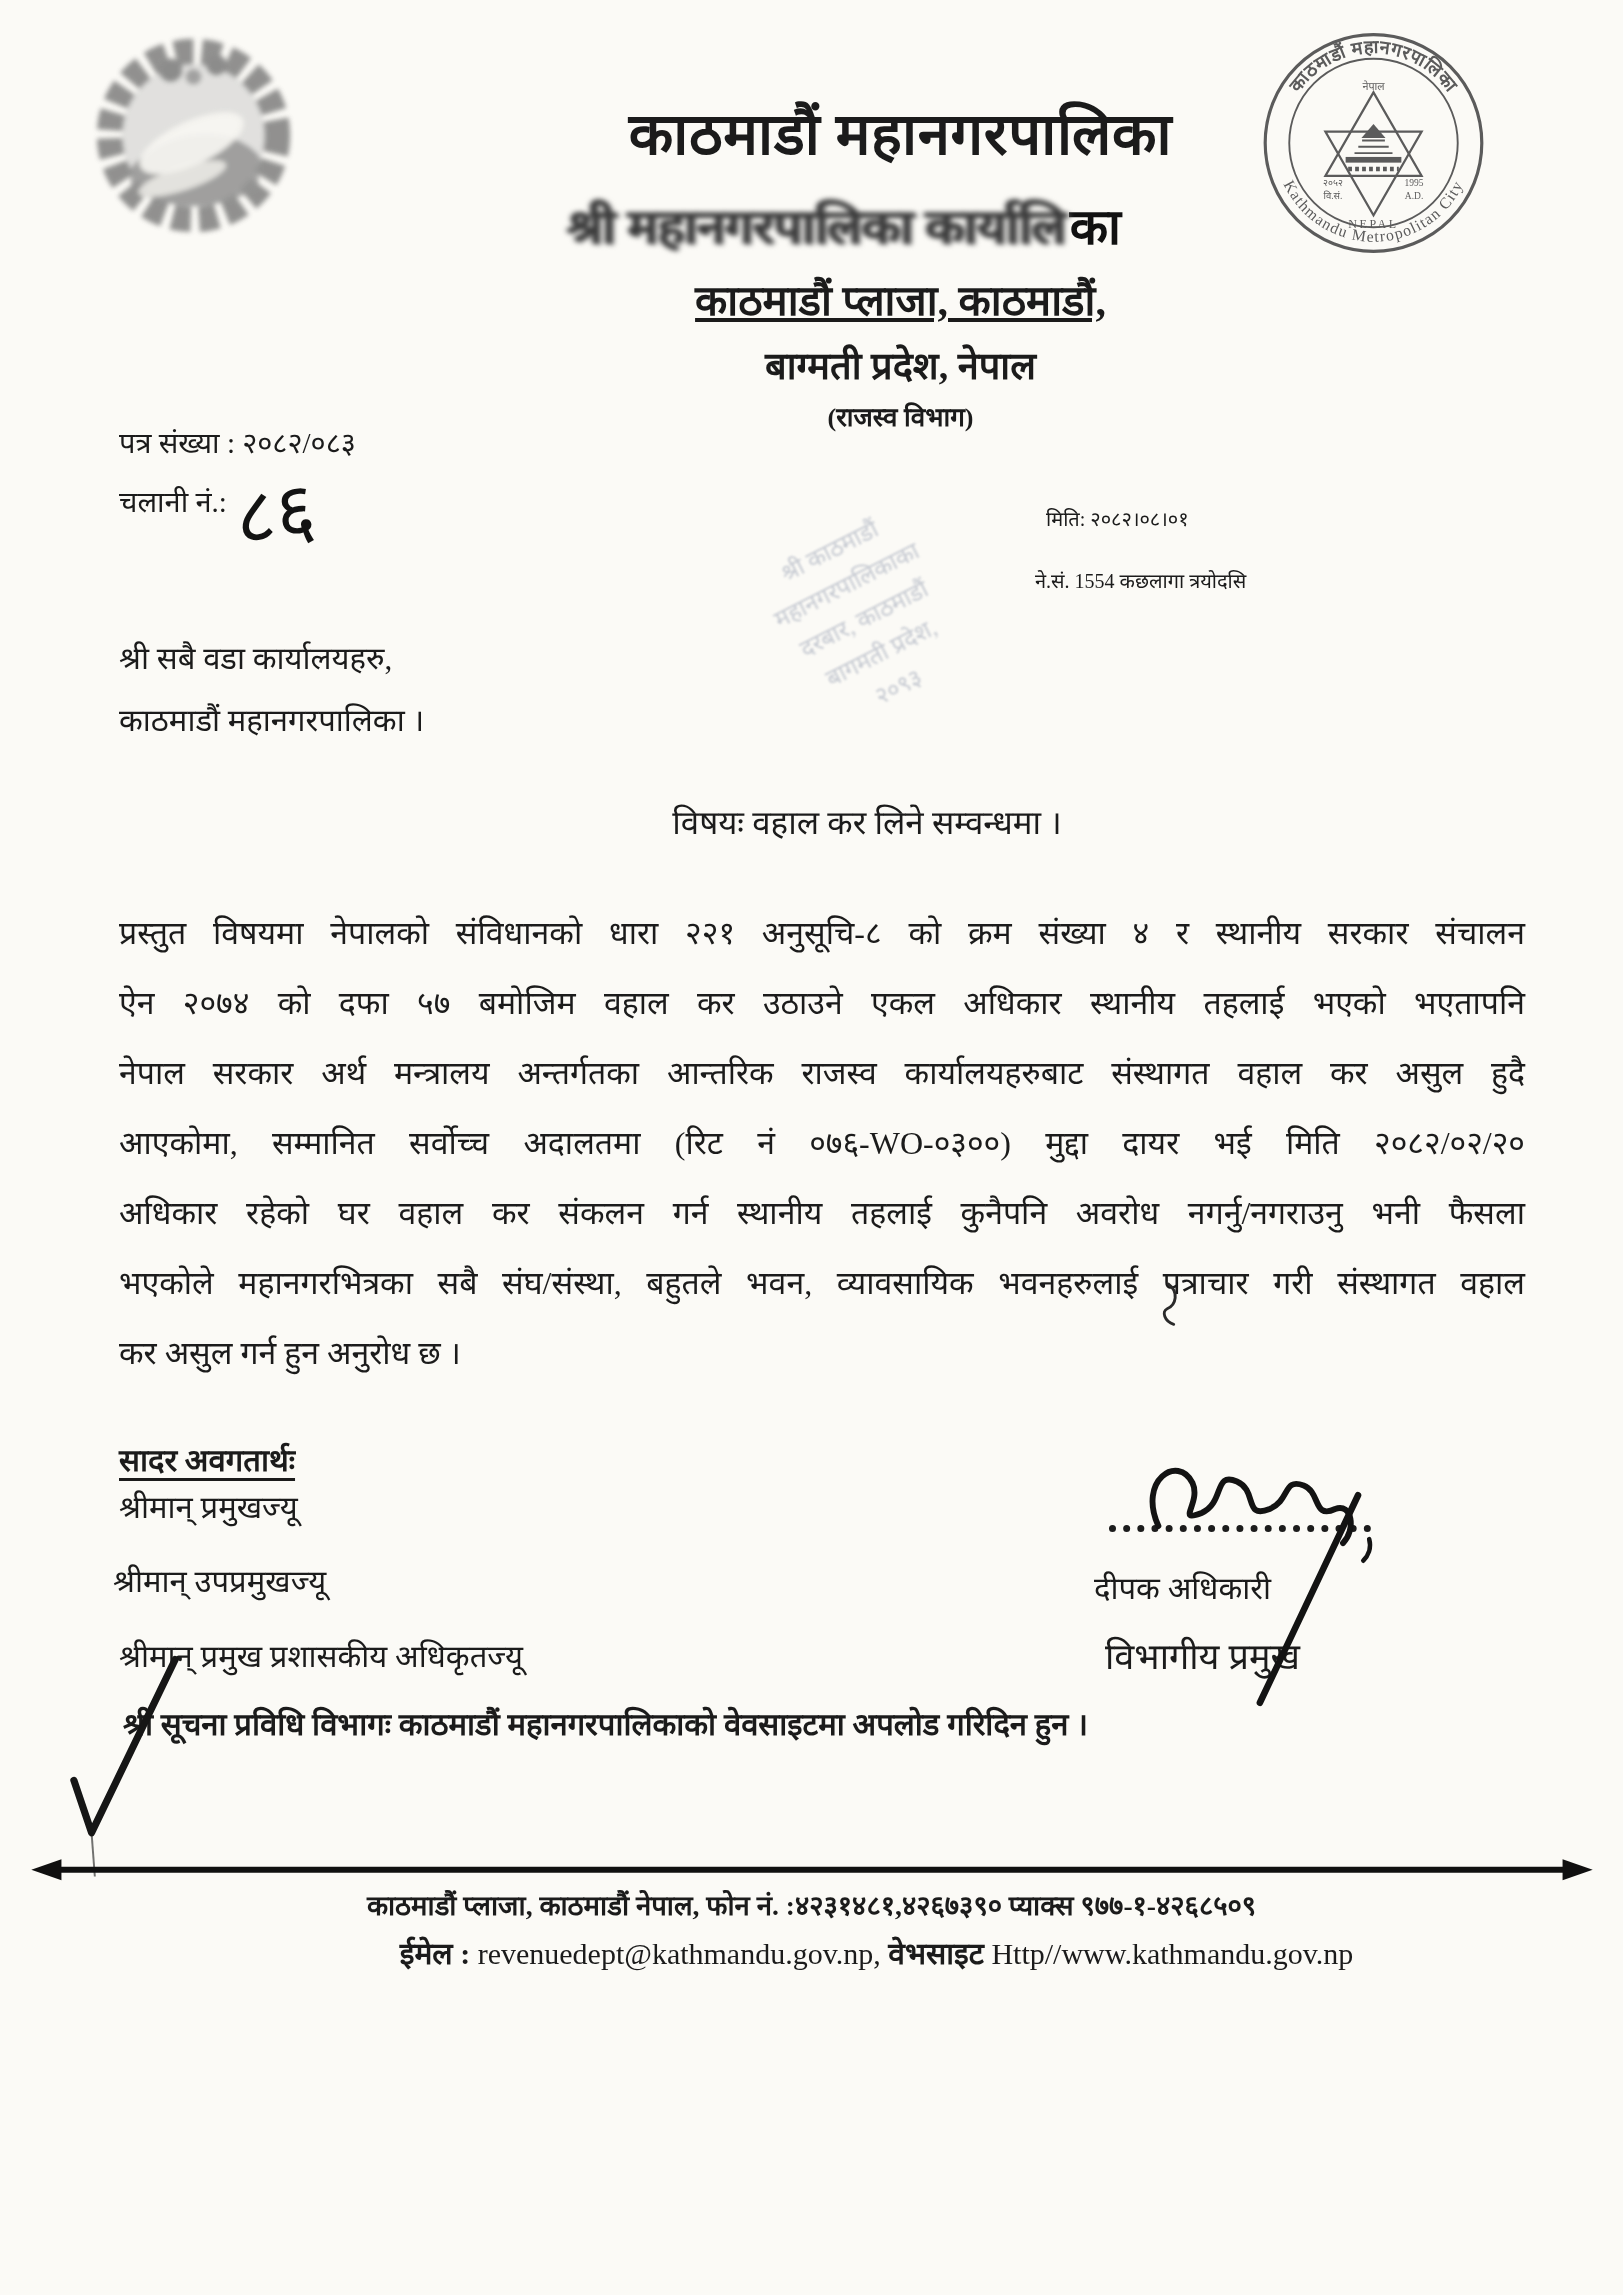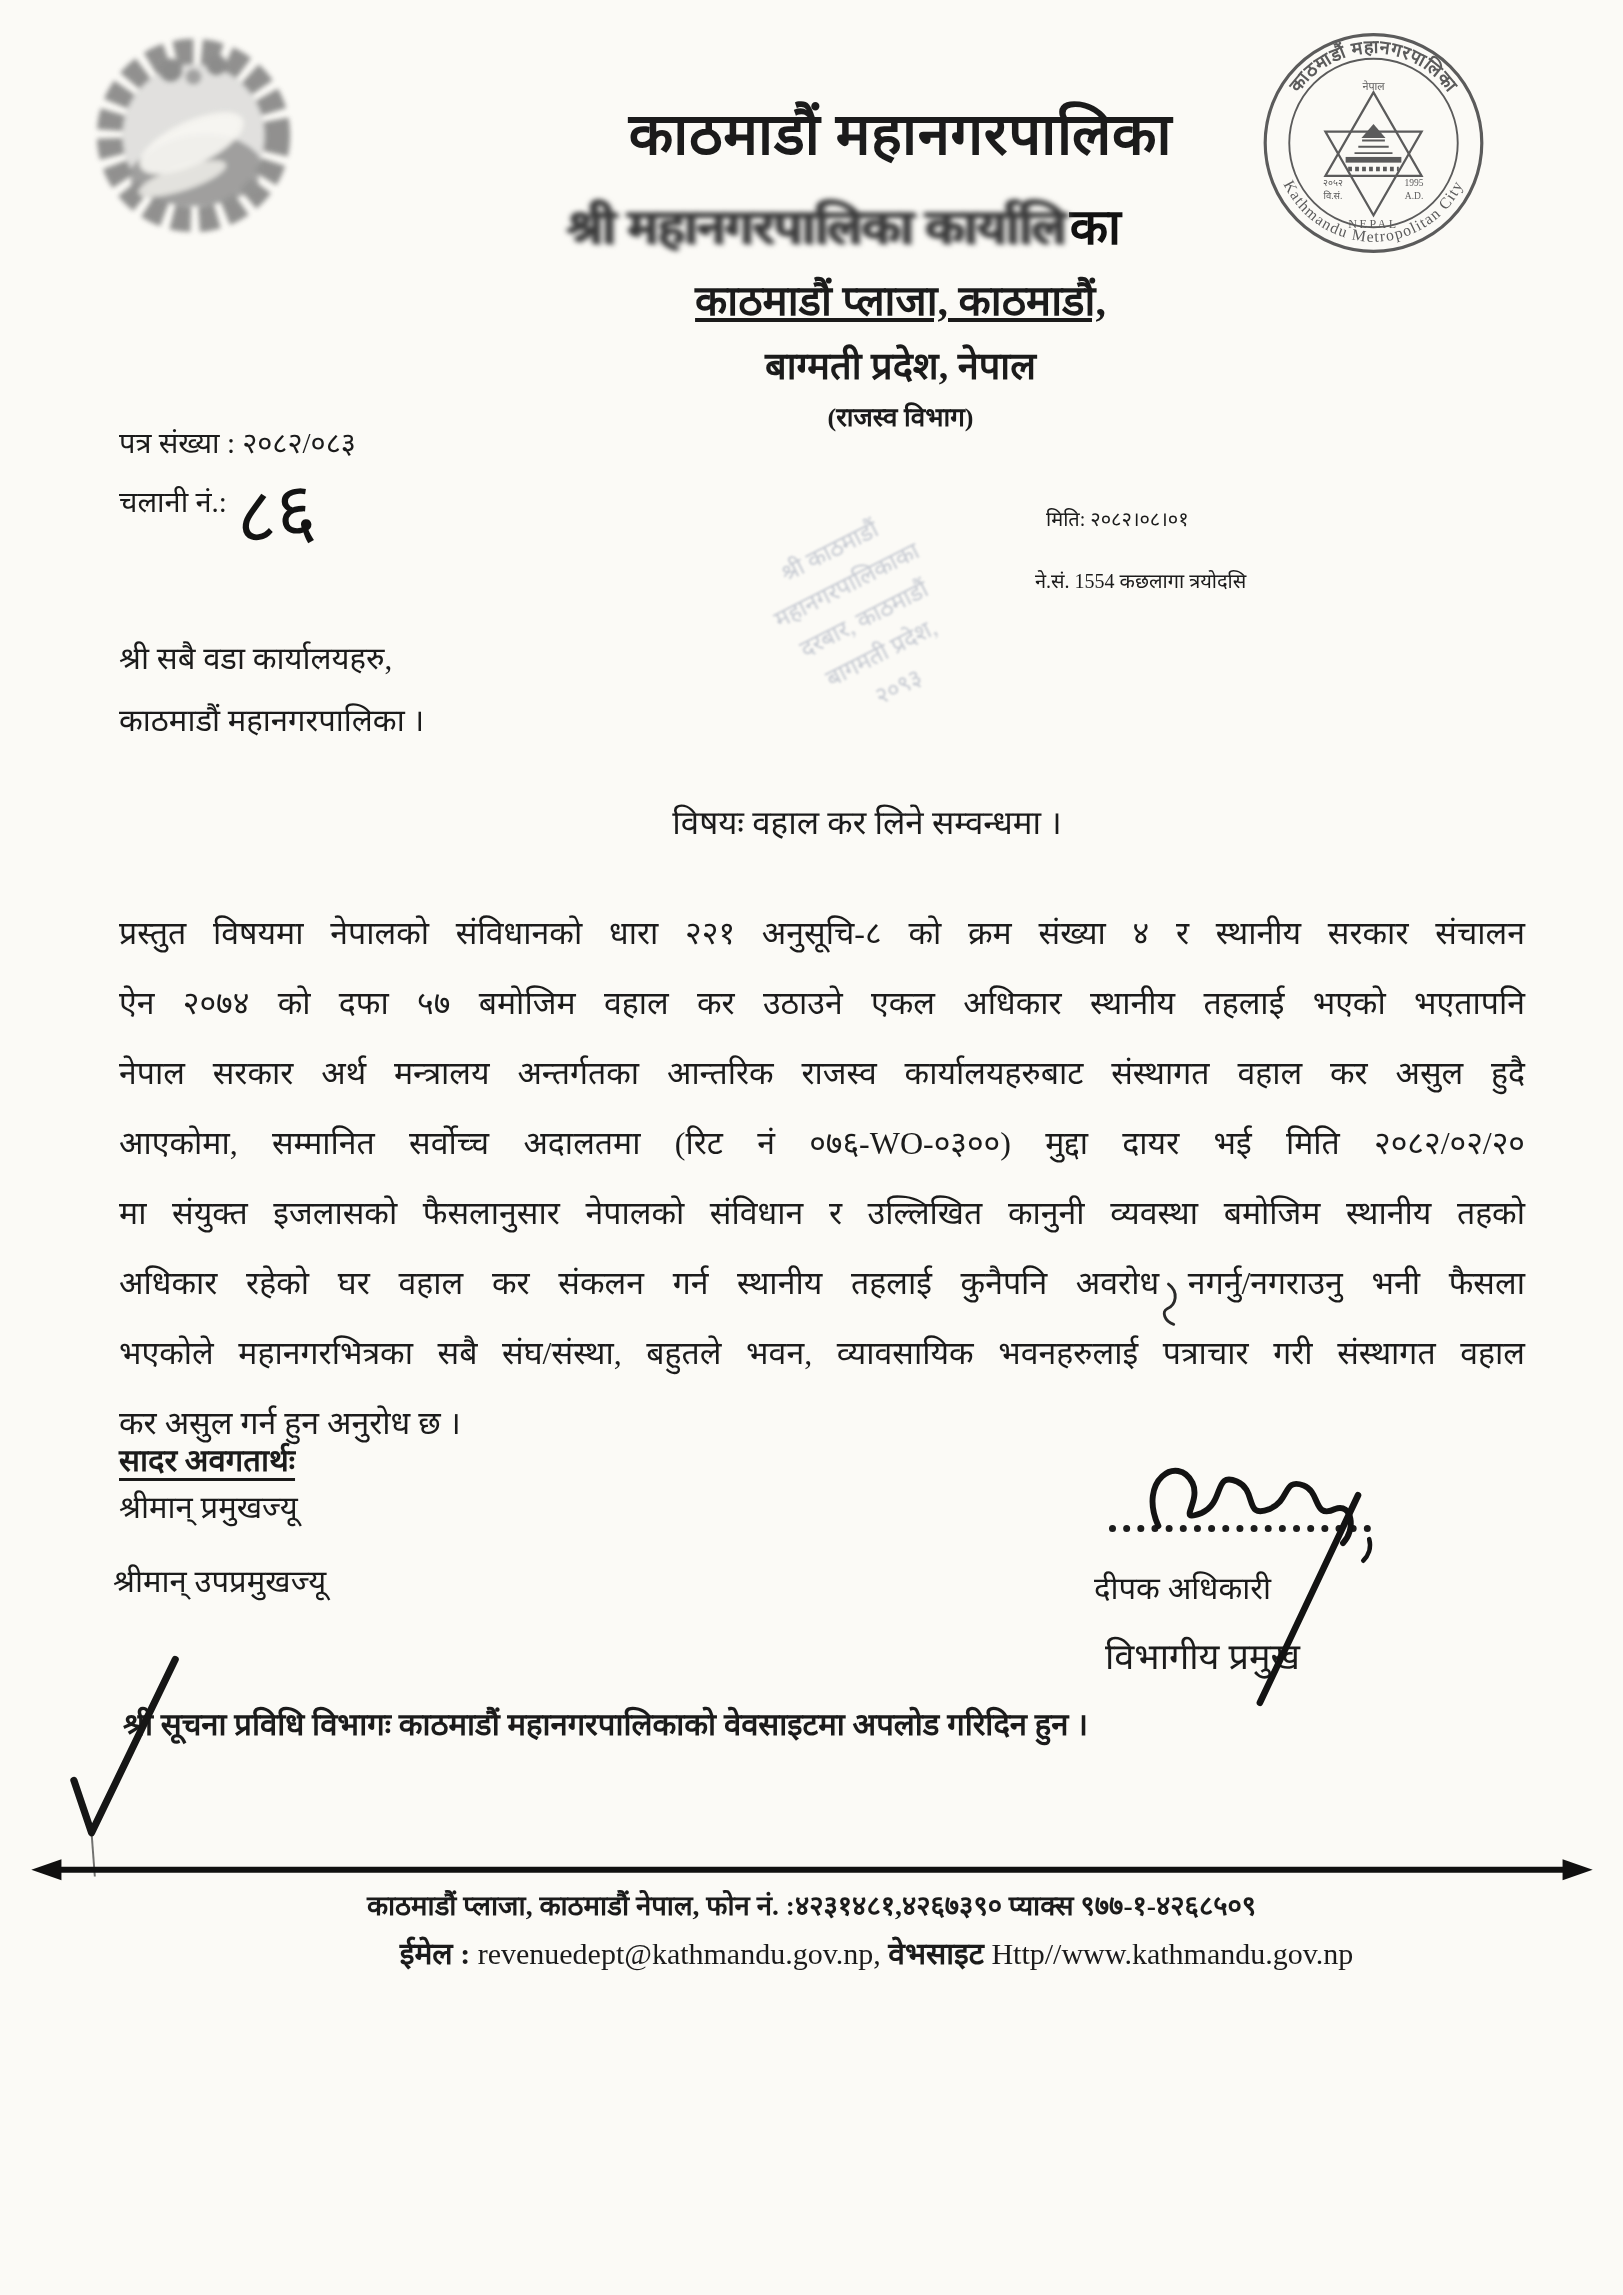--- a/index.html
+++ b/index.html
@@ -134,33 +134,33 @@
   <div class="abs recip" style="left:119px;top:636px;">श्री सबै वडा कार्यालयहरु,</div>
   <div class="abs recip" style="left:119px;top:698px;">काठमाडौं महानगरपालिका ।</div>
 
   <div class="abs subject center" style="left:111px;width:1512px;top:799px;">विषयः वहाल कर लिने सम्वन्धमा ।</div>
 
   <div class="abs body-block" style="left:119px;top:898px;">
     <div class="bline">प्रस्तुत विषयमा नेपालको संविधानको धारा २२१ अनुसूचि-८ को क्रम संख्या ४ र स्थानीय सरकार संचालन</div>
     <div class="bline">ऐन २०७४ को दफा ५७ बमोजिम वहाल कर उठाउने एकल अधिकार स्थानीय तहलाई भएको भएतापनि</div>
     <div class="bline">नेपाल सरकार अर्थ मन्त्रालय अन्तर्गतका आन्तरिक राजस्व कार्यालयहरुबाट संस्थागत वहाल कर असुल हुदै</div>
     <div class="bline">आएकोमा, सम्मानित सर्वोच्च अदालतमा (रिट नं ०७६-WO-०३००) मुद्दा दायर भई मिति २०८२/०२/२०</div>
-    <div class="bline">मा संयुक्त इजलासको फैसलानुसार नेपालको संविधान र उल्लिखित कानुनी व्यवस्था बमोजिम स्थानीय तहको</div>
     <div class="bline">अधिकार रहेको घर वहाल कर संकलन गर्न स्थानीय तहलाई कुनैपनि अवरोध नगर्नु/नगराउनु भनी फैसला</div>
     <div class="bline">भएकोले महानगरभित्रका सबै संघ/संस्था, बहुतले भवन, व्यावसायिक भवनहरुलाई पत्राचार गरी संस्थागत वहाल</div>
     <div class="bline last">कर असुल गर्न हुन अनुरोध छ ।</div>
   </div>
 
   <svg class="abs" style="left:1149px;top:1276px;" width="52" height="59" viewBox="0 0 80 90" aria-hidden="true">
     <path d="M30,12 C46,24 42,44 28,50 C19,54 24,70 38,74" fill="none" stroke="#2a2a2a" stroke-width="4.5" stroke-linecap="round"></path>
   </svg>
 
   <div class="abs cc-head" style="left:119px;top:1438px;text-align:right;">सादर अवगतार्थः</div>
   <div class="abs cc-item" style="left:119px;top:1485px;">श्रीमान् प्रमुखज्यू</div>
   <div class="abs cc-item" style="left:113px;top:1559px;">श्रीमान् उपप्रमुखज्यू</div>
+  <div class="abs cc-item" style="left:119px;top:1634px;">श्रीमान् प्रमुख प्रशासकीय अधिकृतज्यू</div>
 
   <div class="abs dotline" style="left:1109px;top:1525px;"></div>
   <div class="abs sig-name" style="left:1094px;top:1566px;">दीपक अधिकारी</div>
   <div class="abs sig-title" style="left:1105px;top:1631px;">विभागीय प्रमुख</div>
   <svg class="abs" style="left:1060px;top:1420px;" width="367" height="288" viewBox="0 0 560 440" aria-hidden="true">
     <path d="M150,162 C118,92 180,52 202,96 C216,126 176,158 216,142 C252,126 234,78 270,94 C302,108 280,152 320,136 C352,122 340,88 372,100 C398,110 386,152 420,136 C446,126 452,168 432,188" fill="none" stroke="#131313" stroke-width="9" stroke-linecap="round" stroke-linejoin="round"></path>
     <path d="M455,115 L305,432" fill="none" stroke="#131313" stroke-width="10" stroke-linecap="round"></path>
     <path d="M472,182 C476,196 470,208 463,215" fill="none" stroke="#131313" stroke-width="7" stroke-linecap="round"></path>
   </svg>
 

